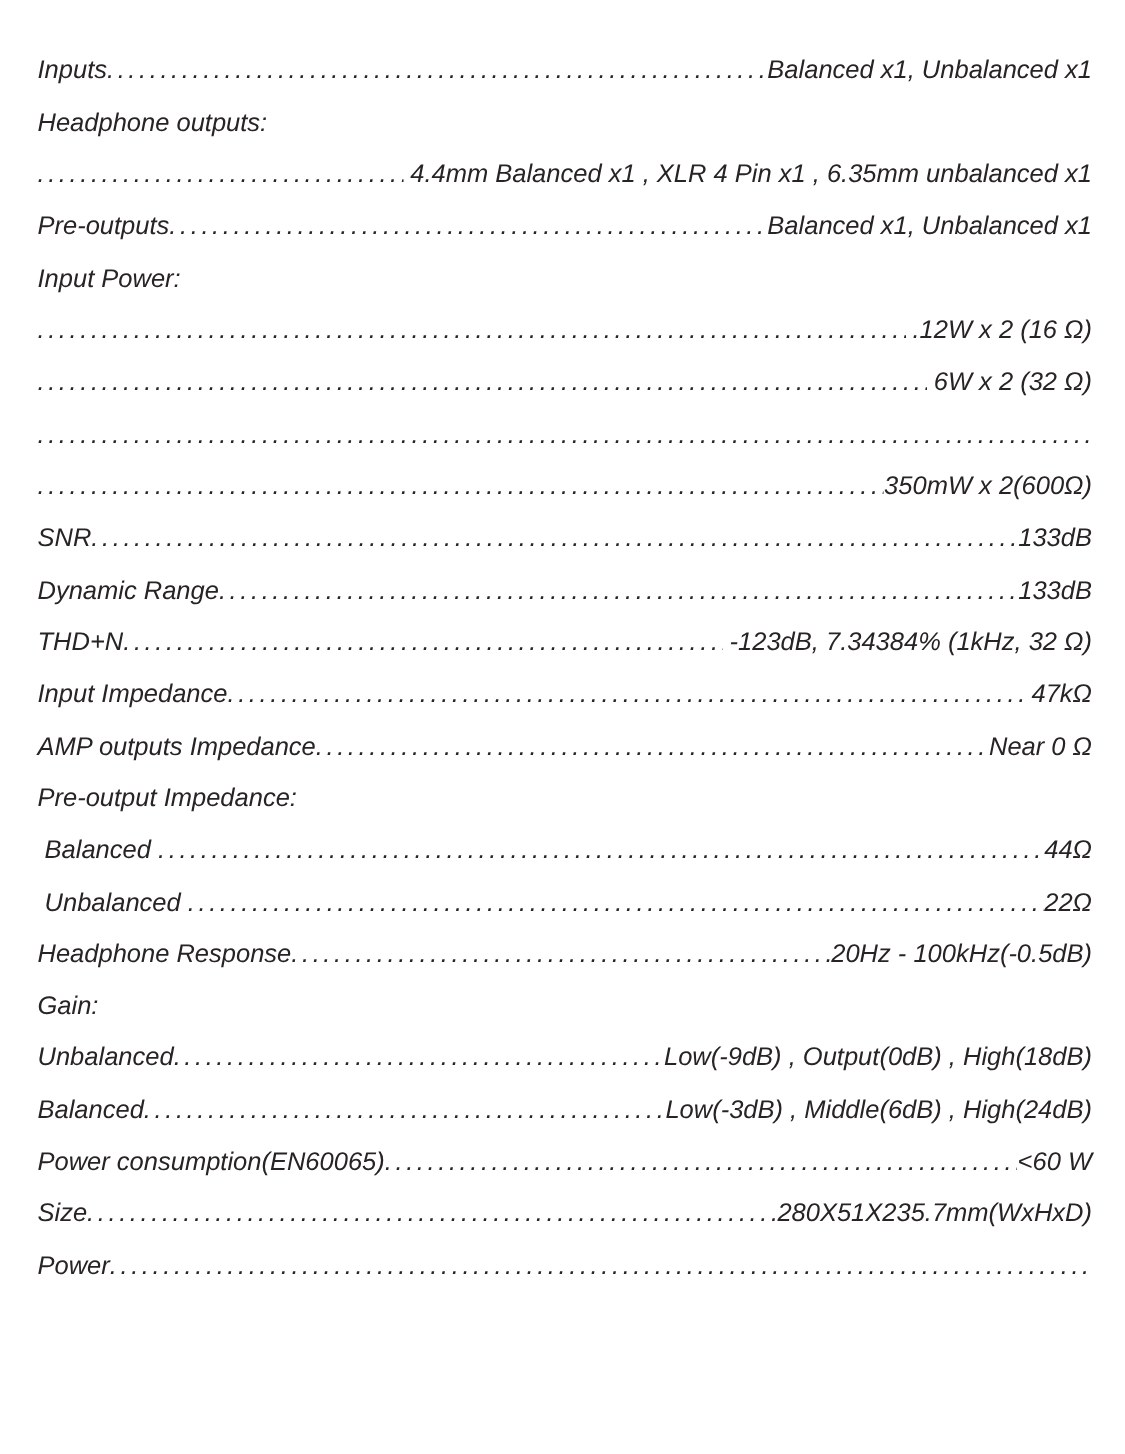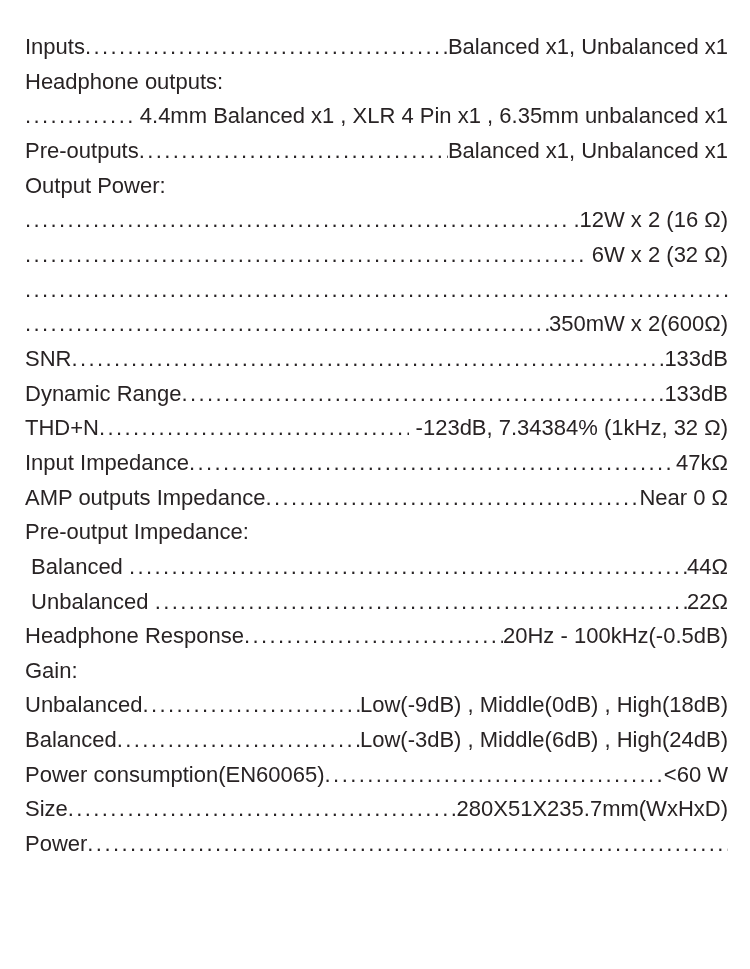--- a/index.html
+++ b/index.html
@@ -17,23 +17,24 @@
   }
   .spec-sheet {
     box-sizing: border-box;
     width: 750px;
     padding: 30px 22px 0 25px;
   }
   .spec-row {
     display: flex;
     align-items: baseline;
     height: 34.66px;
-    font-size: 22px;
+    font-size: 17px;
     line-height: 34.66px;
     white-space: pre;
+    font-style: italic;
   }
   .spec-label {
     flex: 0 0 auto;
     white-space: pre;
   }
   .dot-leader {
     flex: 1 1 0;
     min-width: 0;
     overflow: hidden;
     white-space: nowrap;
@@ -65,21 +66,21 @@
     <span class="spec-value"> 4.4mm Balanced x1 , XLR 4 Pin x1 , 6.35mm unbalanced x1</span>
   </div>
 
   <div class="spec-row">
     <span class="spec-label">Pre-outputs</span>
     <span class="dot-leader">........................................................................................................................</span>
     <span class="spec-value">Balanced x1, Unbalanced x1</span>
   </div>
 
   <div class="spec-row">
-    <span class="spec-label">Output Power:</span>
+    <span class="spec-label">Input Power:</span>
   </div>
 
   <div class="spec-row">
     <span class="dot-leader">........................................................................................................................</span>
     <span class="spec-value"> .12W x 2 (16 Ω)</span>
   </div>
 
   <div class="spec-row">
     <span class="dot-leader">........................................................................................................................</span>
     <span class="spec-value"> 6W x 2 (32 Ω)</span>
@@ -146,21 +147,21 @@
     <span class="spec-value">20Hz - 100kHz(-0.5dB)</span>
   </div>
 
   <div class="spec-row">
     <span class="spec-label">Gain:</span>
   </div>
 
   <div class="spec-row">
     <span class="spec-label">Unbalanced</span>
     <span class="dot-leader">........................................................................................................................</span>
-    <span class="spec-value">Low(-9dB) , Middle(0dB) , High(18dB)</span>
+    <span class="spec-value">Low(-9dB) , Output(0dB) , High(18dB)</span>
   </div>
 
   <div class="spec-row">
     <span class="spec-label">Balanced</span>
     <span class="dot-leader">........................................................................................................................</span>
     <span class="spec-value">Low(-3dB) , Middle(6dB) , High(24dB)</span>
   </div>
 
   <div class="spec-row">
     <span class="spec-label">Power consumption(EN60065)</span>

